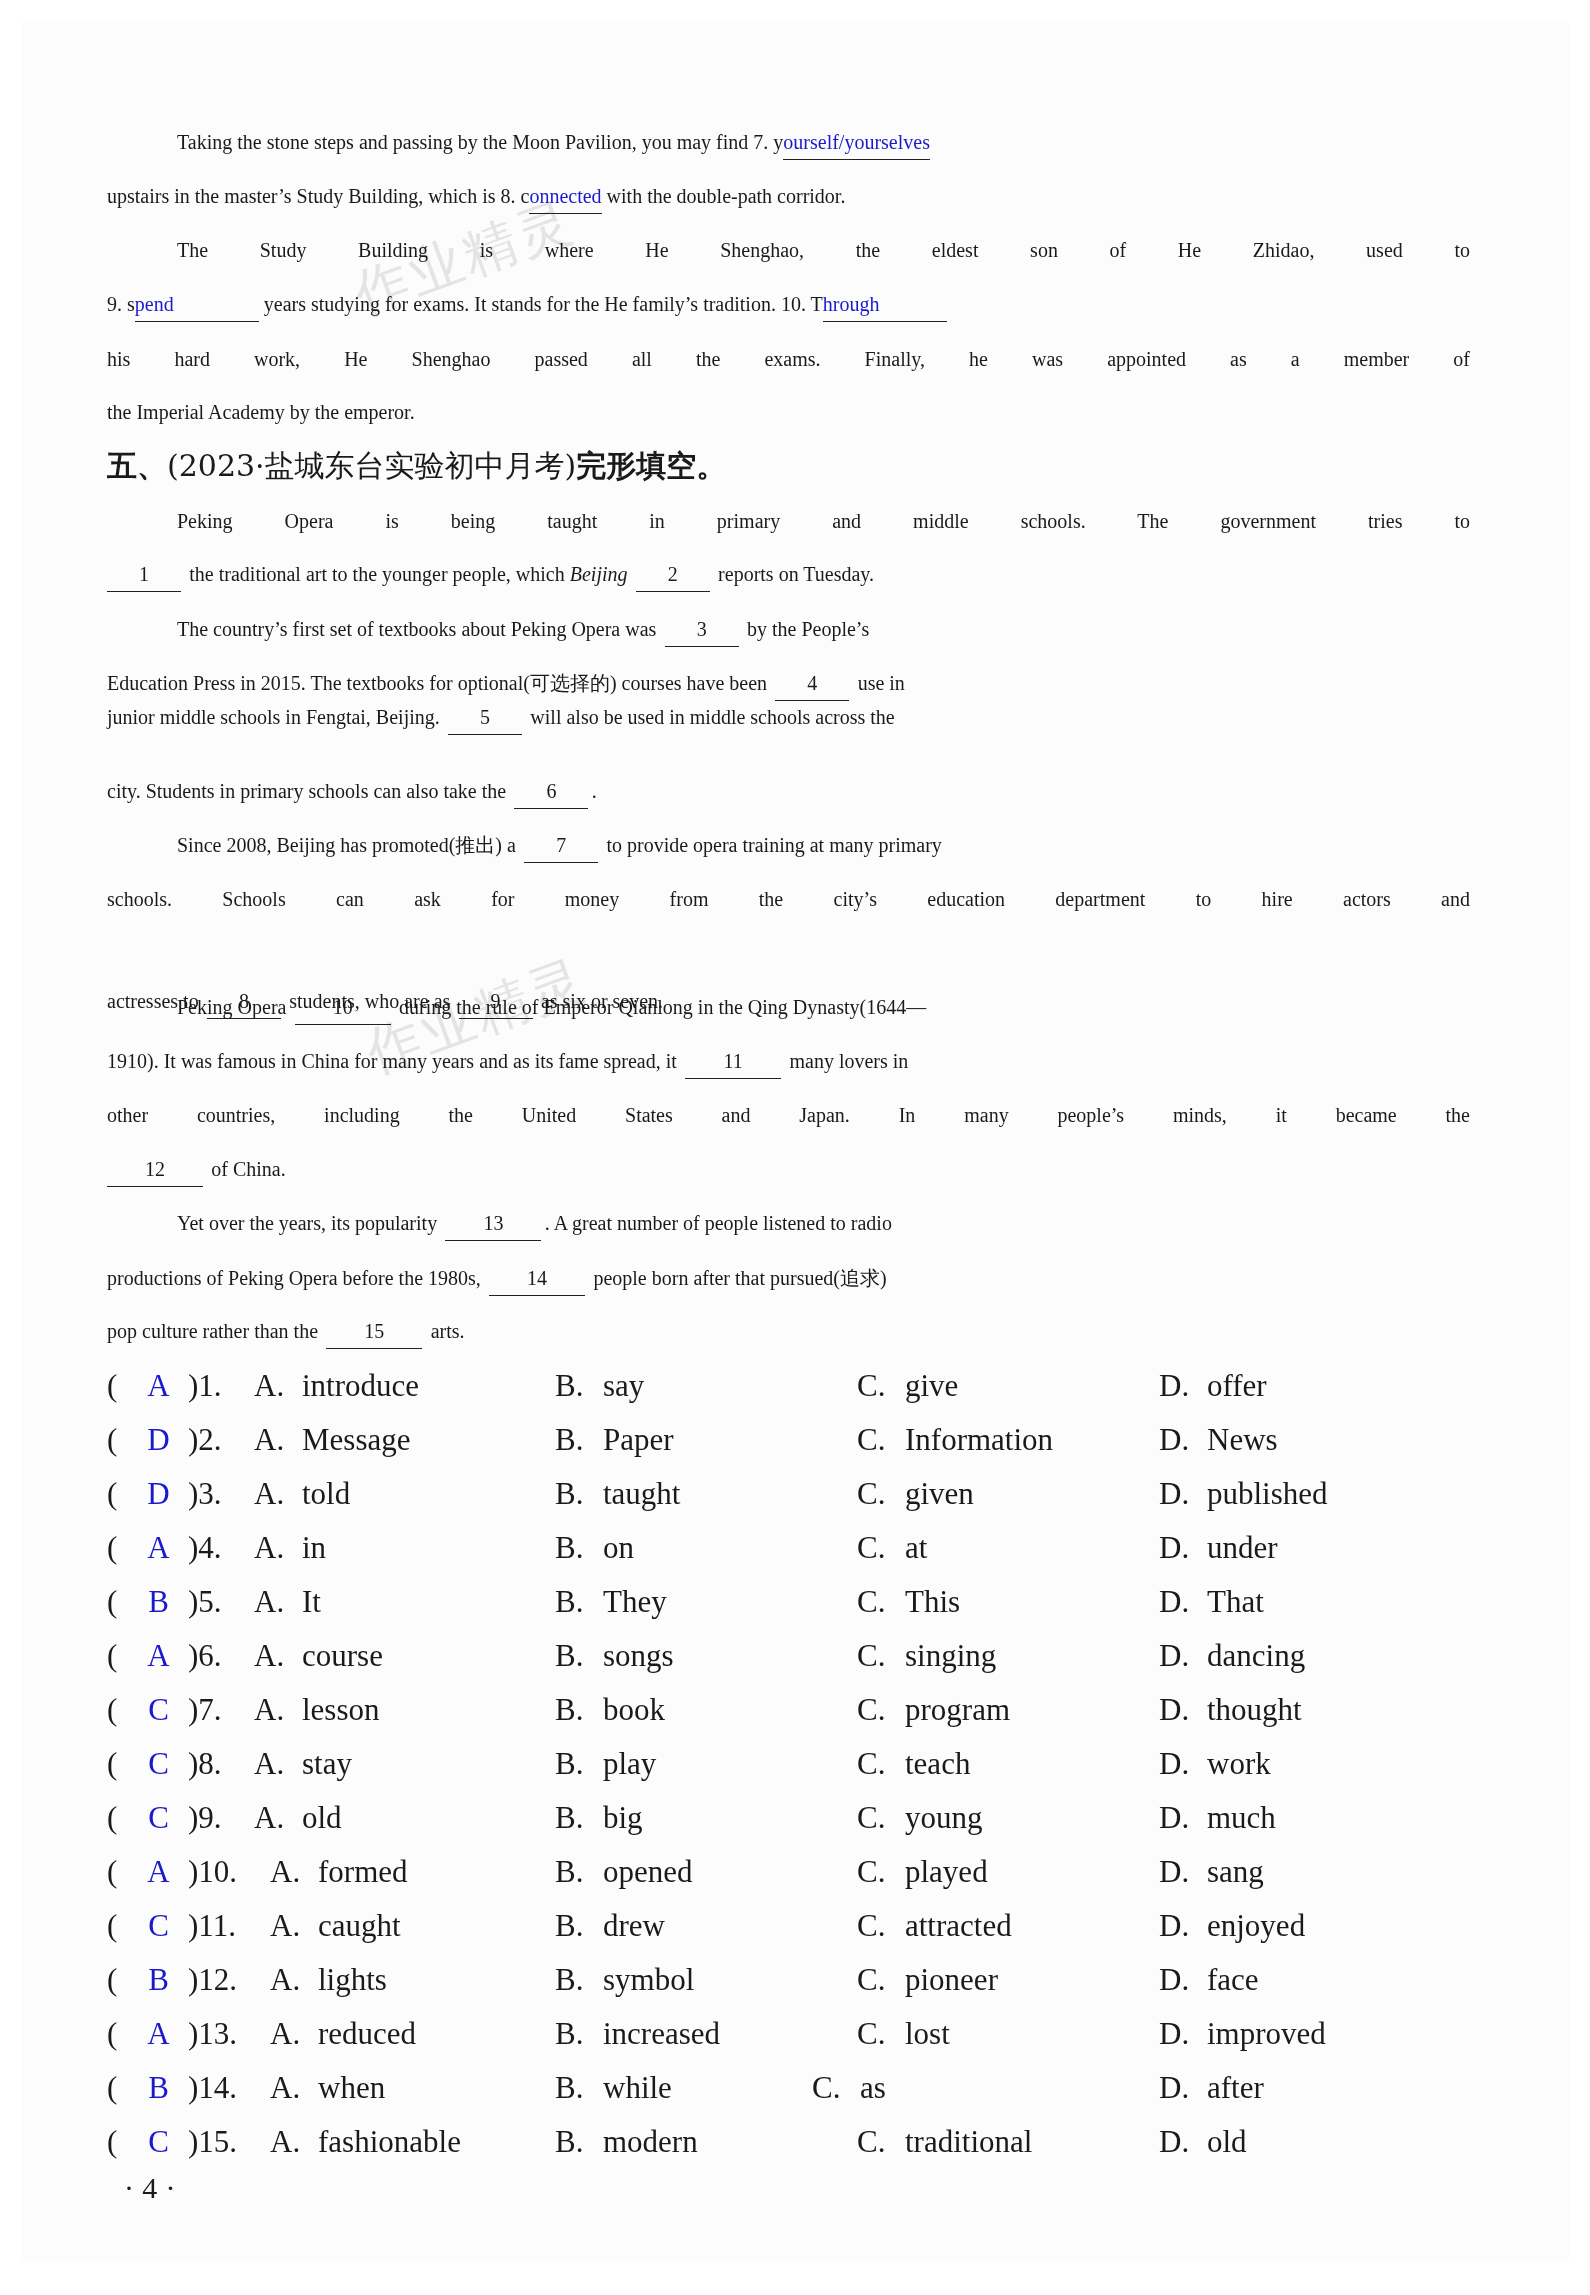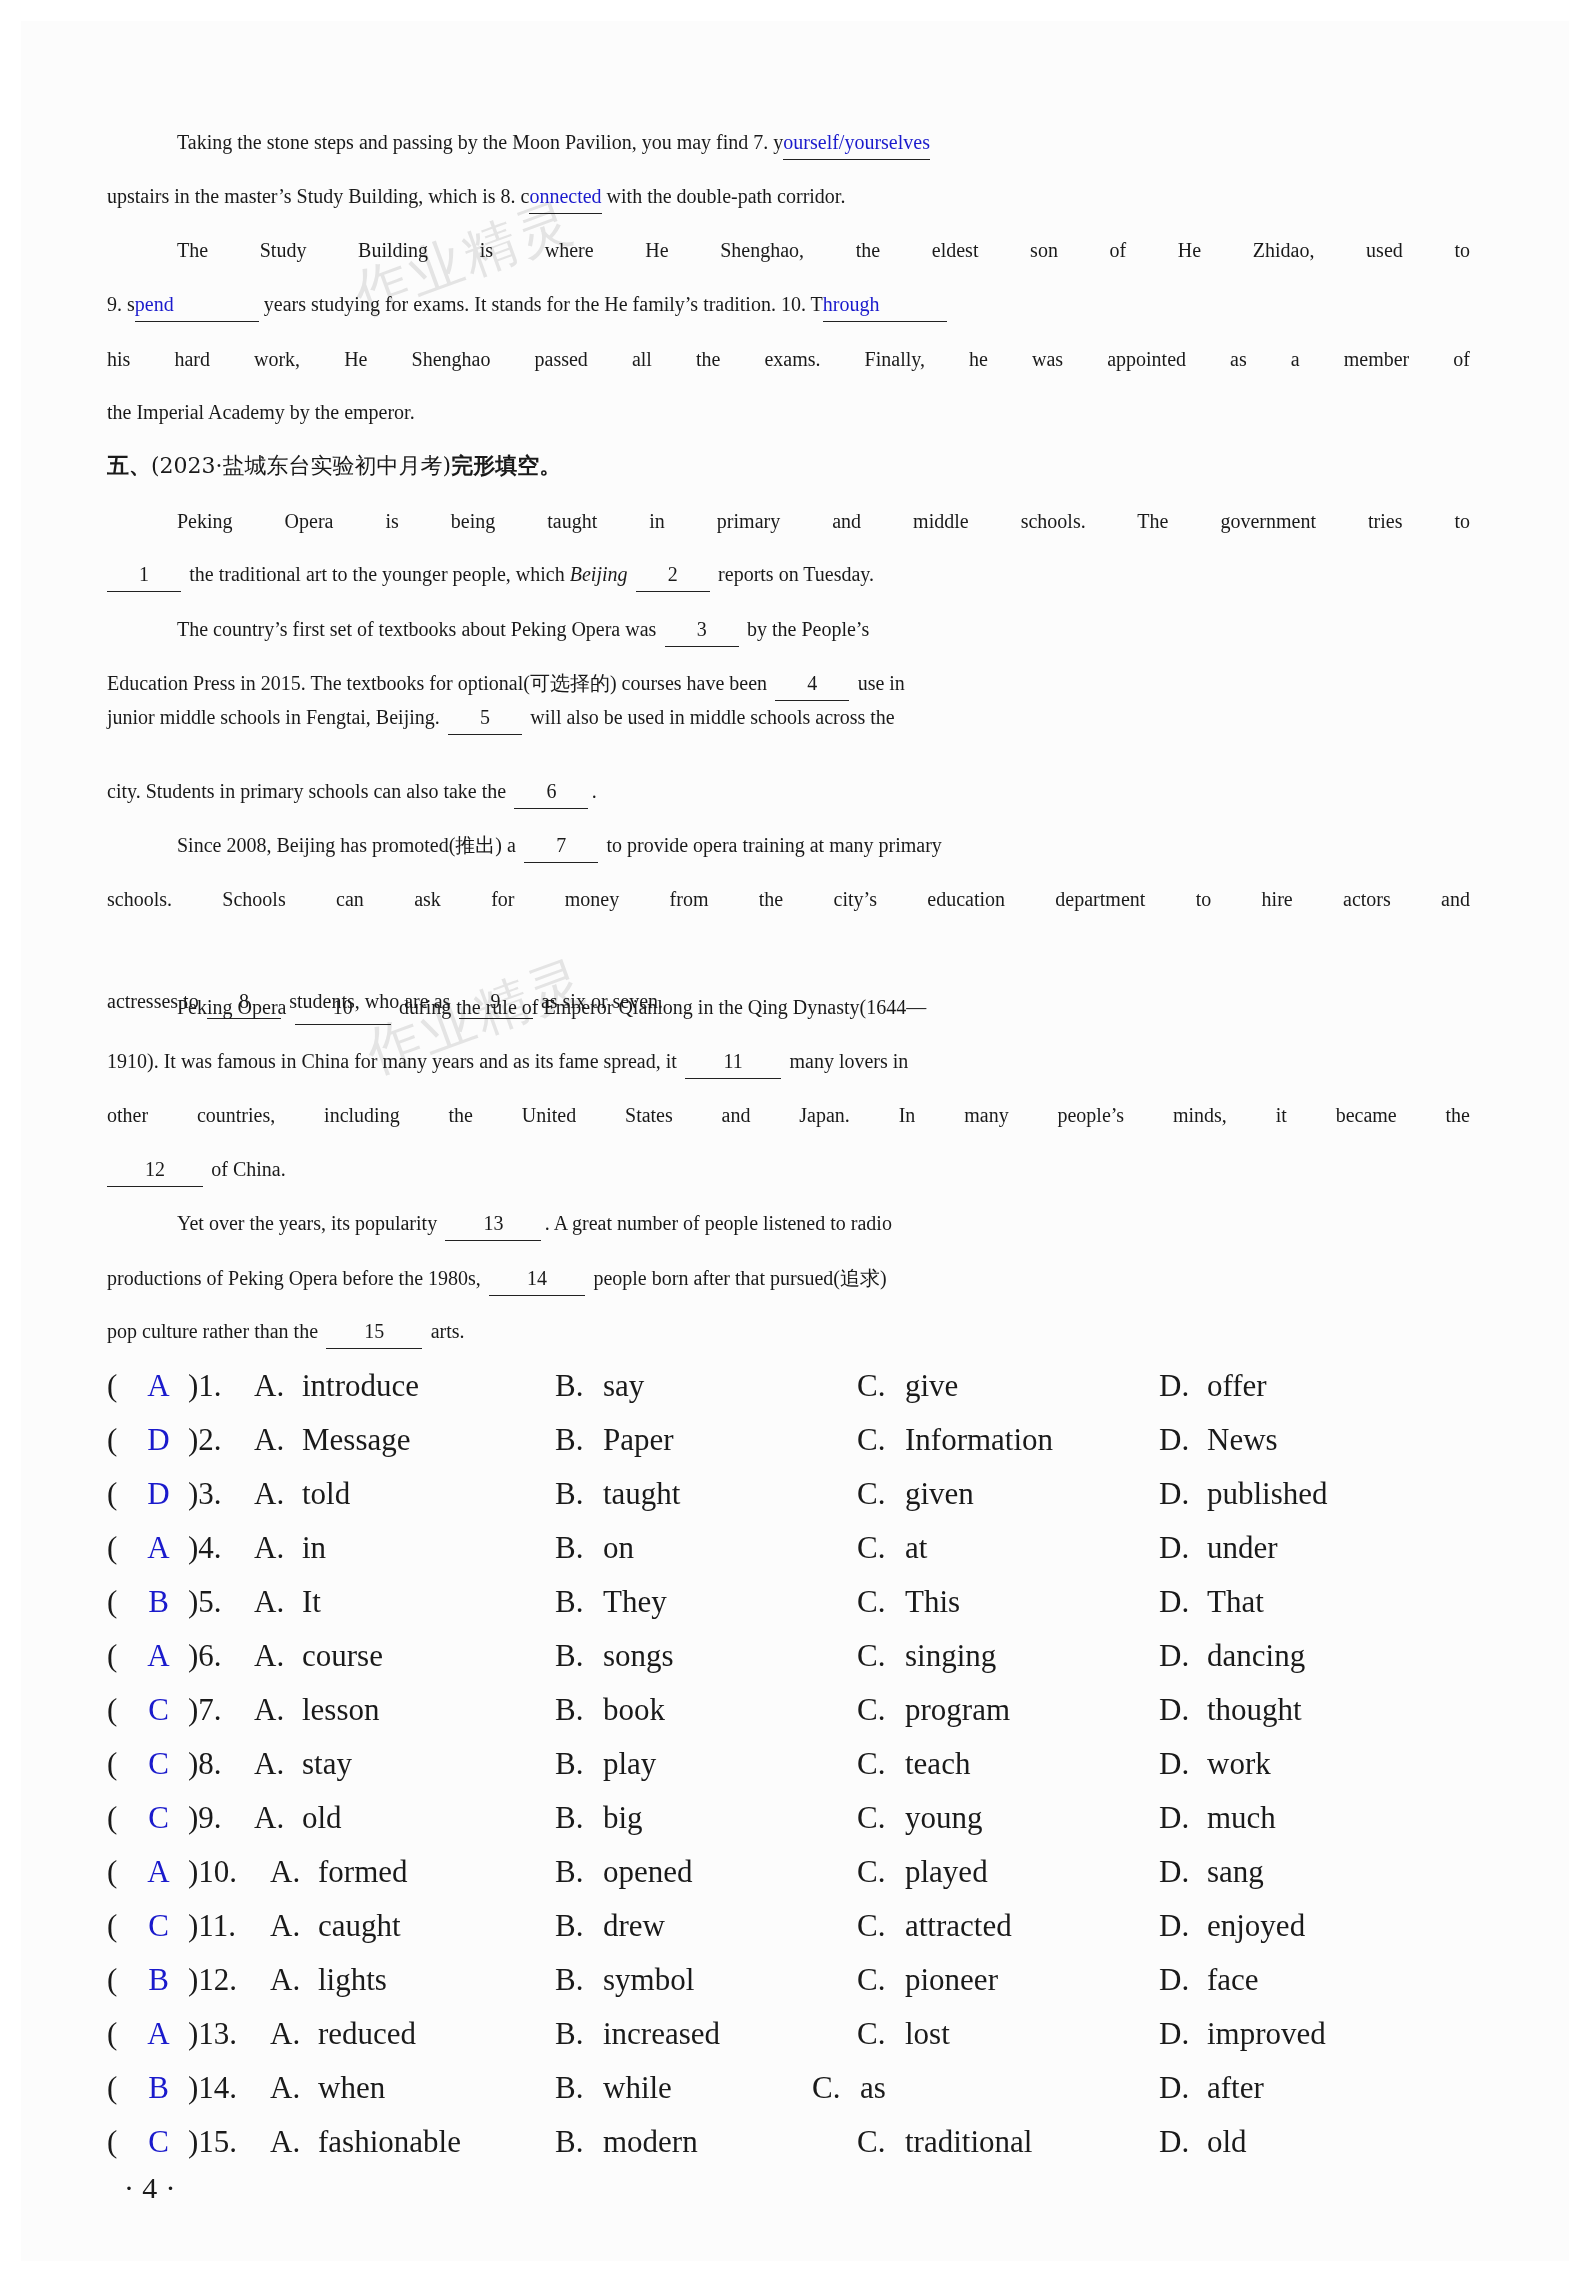--- a/index.html
+++ b/index.html
@@ -18,21 +18,21 @@
     font-size: 20px; line-height: 40px; white-space: nowrap;
   }
   .line.just { text-align: justify; text-align-last: justify; }
   .indent { left: 177px; width: 1293px; }
   .blank {
     display: inline-block; border-bottom: 1.6px solid #222; text-align: center;
     line-height: 33px; margin: 0 3.3px;
   }
   .ans { color: #1a1acc; }
   .ansblank { display: inline-block; border-bottom: 1.6px solid #222; line-height: 33px; }
-  .heading { font-family: "DejaVu Sans", sans-serif; font-weight: bold; font-size: 22px; }
+  .heading { font-family: "DejaVu Sans", sans-serif; font-weight: bold; font-size: 30px; }
   .heading .src { font-weight: normal; font-family: "DejaVu Serif", serif; }
   .opt {
     position: absolute; font-size: 31px; line-height: 40px; white-space: nowrap;
   }
   .opt .paren { position: absolute; left: 107px; }
   .opt .letter { position: absolute; left: 142px; color: #1a1acc; width: 33px; text-align: center; }
   .opt .num { position: absolute; left: 188px; }
   .opt .col { position: absolute; }
   .opt .col .lab { display: inline-block; width: 48px; }
   .pagenum { position: absolute; left: 124px; top: 2171px; font-size: 30px; letter-spacing: 8.2px; }

